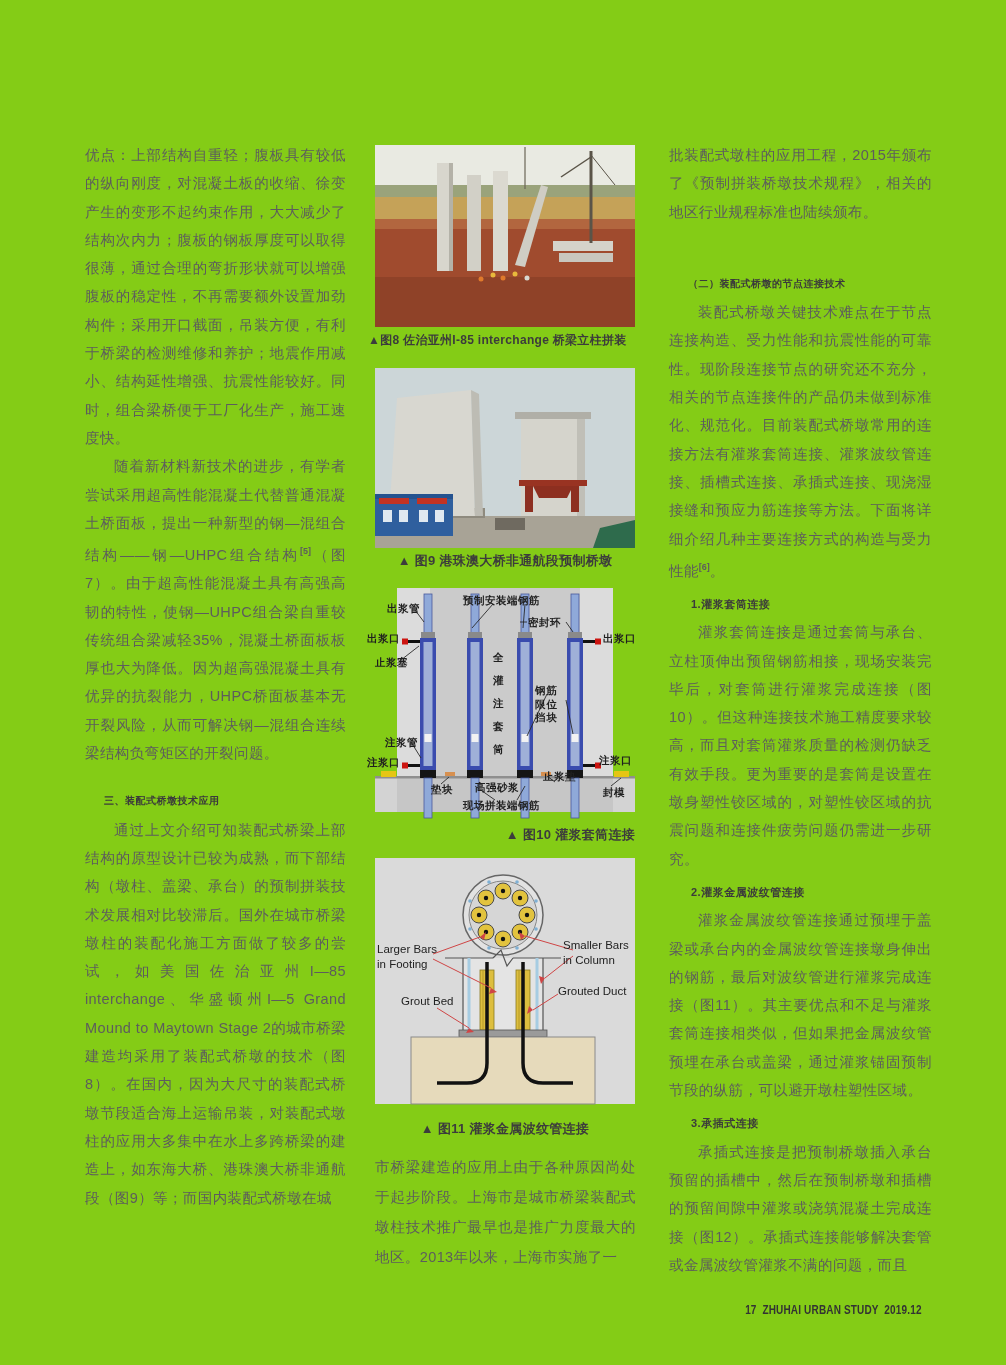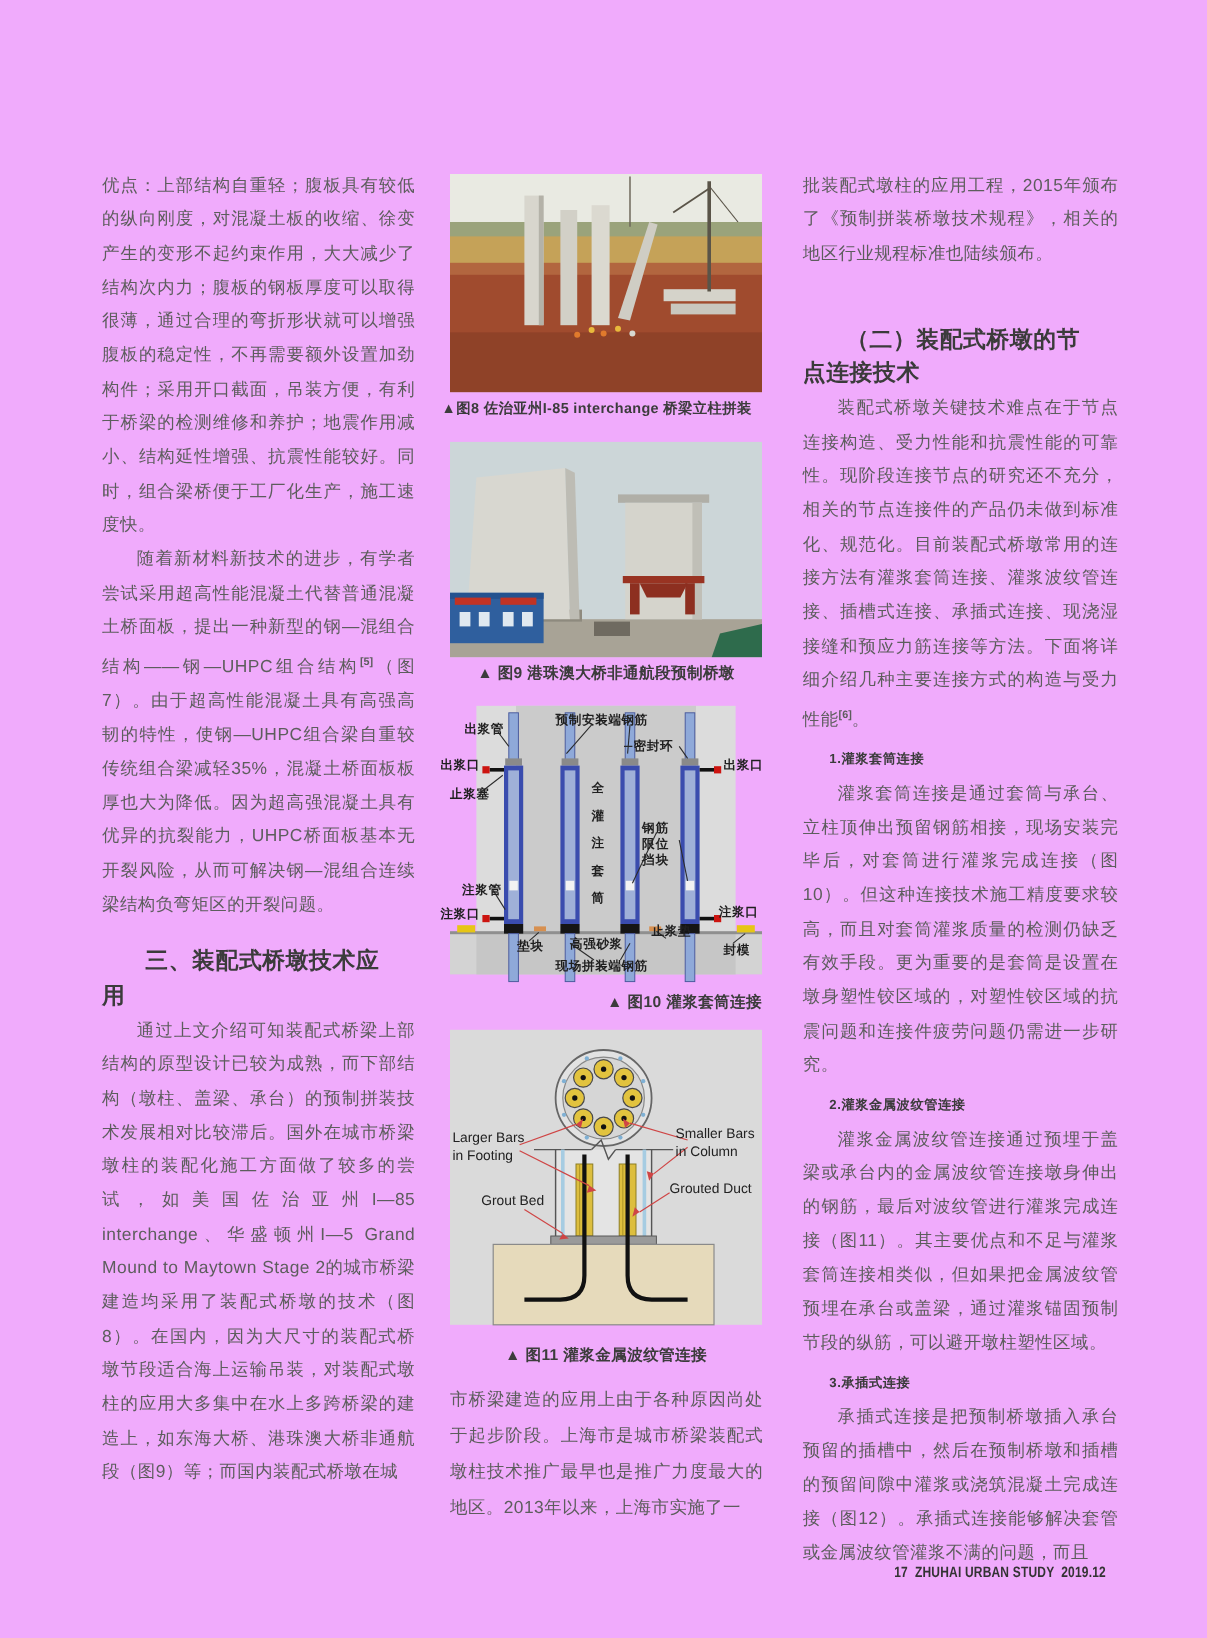--- a/index.html
+++ b/index.html
@@ -1,24 +1,24 @@
 <!DOCTYPE html>
 <html><head>
 <meta charset="utf-8">
 <style>
   html,body{margin:0;padding:0;background:#ffffff;}
-  .page{position:relative;width:1006px;height:1365px;background:#f0abfc;overflow:hidden;
+  .page{position:relative;width:1006px;height:1365px;background:#84cc16;overflow:hidden;
         font-family:"Liberation Sans","DejaVu Sans",sans-serif;}
   .col{position:absolute;}
   .col-left{left:85px;top:141px;width:261px;}
   .col-right{left:669px;top:141px;width:263px;}
   .body-text{font-size:14.5px;line-height:28.3px;color:#5d5d5d;text-align:justify;
              letter-spacing:0.4px;margin:0;}
   .indent{text-indent:2em;}
-  .sec-heading{font-size:19px;line-height:28.3px;color:#3b3b3b;font-weight:bold;
+  .sec-heading{font-size:10px;line-height:28.3px;color:#3b3b3b;font-weight:bold;
                margin:20px 16px 0 0;text-indent:1.9em;letter-spacing:0.5px;}
   .sub-heading{font-size:15px;line-height:28.3px;color:#3b3b3b;font-weight:bold;
                margin:0;text-indent:1.9em;letter-spacing:0.5px;}
   .num-heading{font-size:11px;line-height:28.3px;color:#3b3b3b;font-weight:bold;
                margin:5px 0 0 0;text-indent:2em;letter-spacing:0.5px;}
   .col-right .sec-heading{margin-top:44px;}
   sup.cite{font-size:9px;font-weight:bold;letter-spacing:0;color:#5d5d5d;}
   .photo{position:absolute;overflow:hidden;}
   .fig8{left:375px;top:145px;width:260px;height:182px;}
   .fig9{left:375px;top:368px;width:260px;height:180px;}

